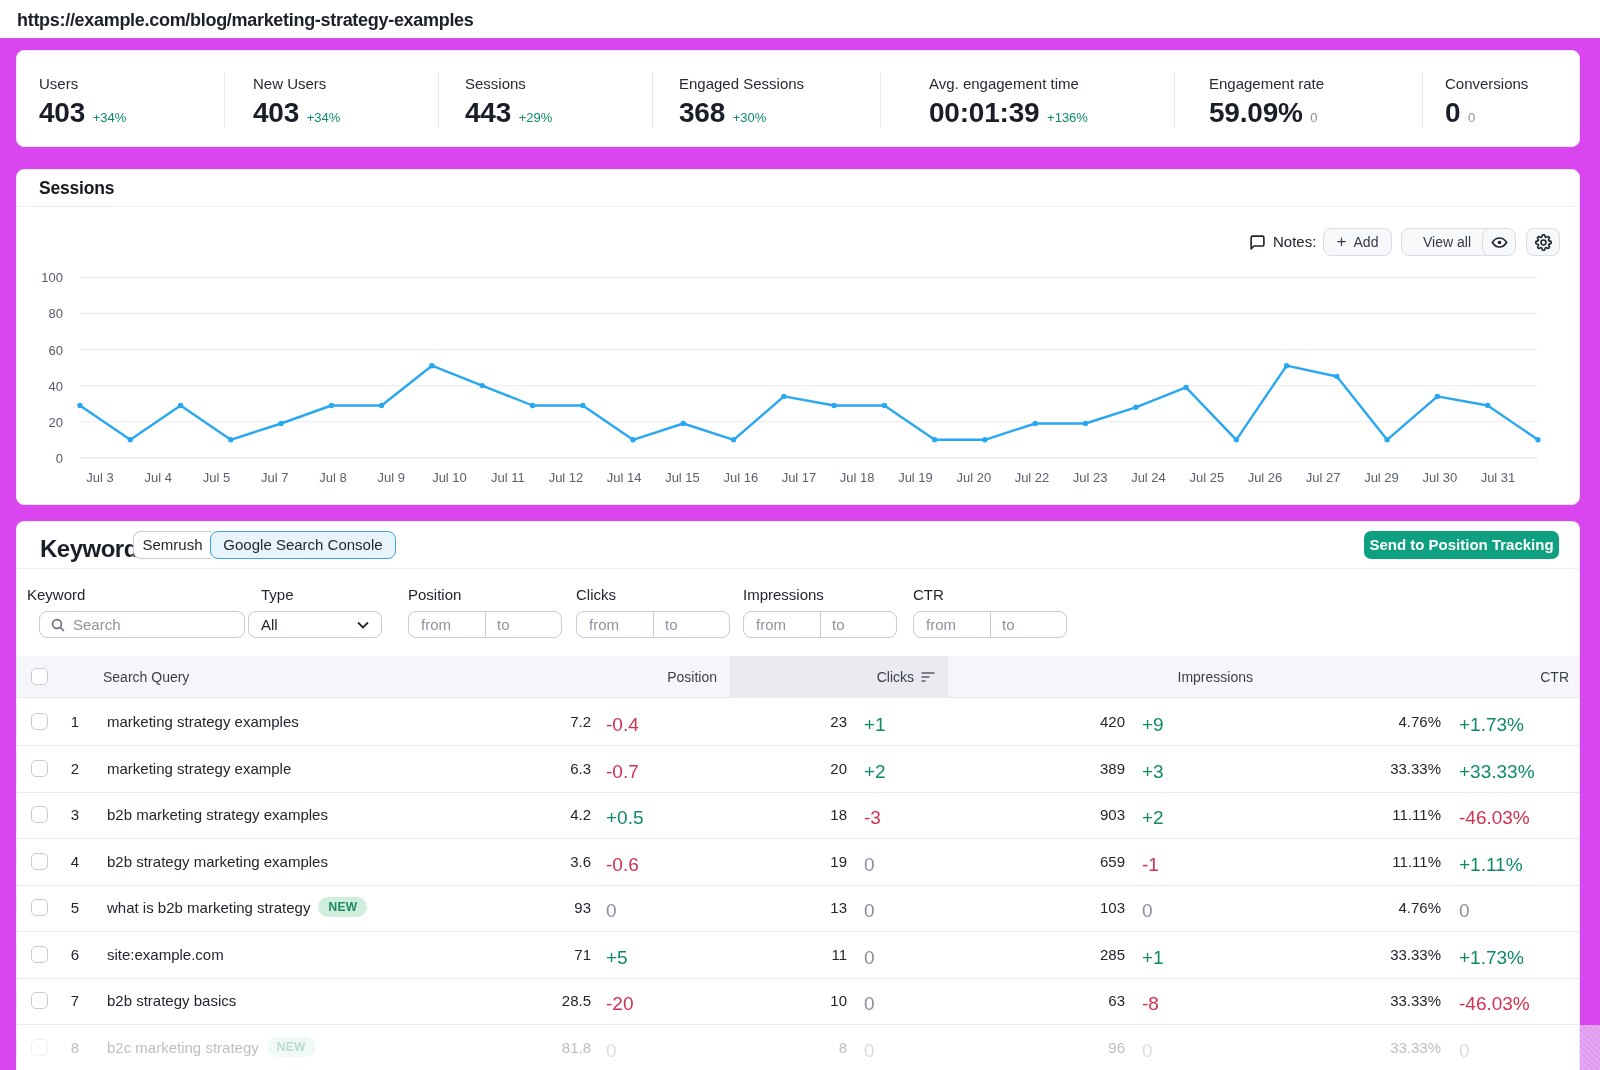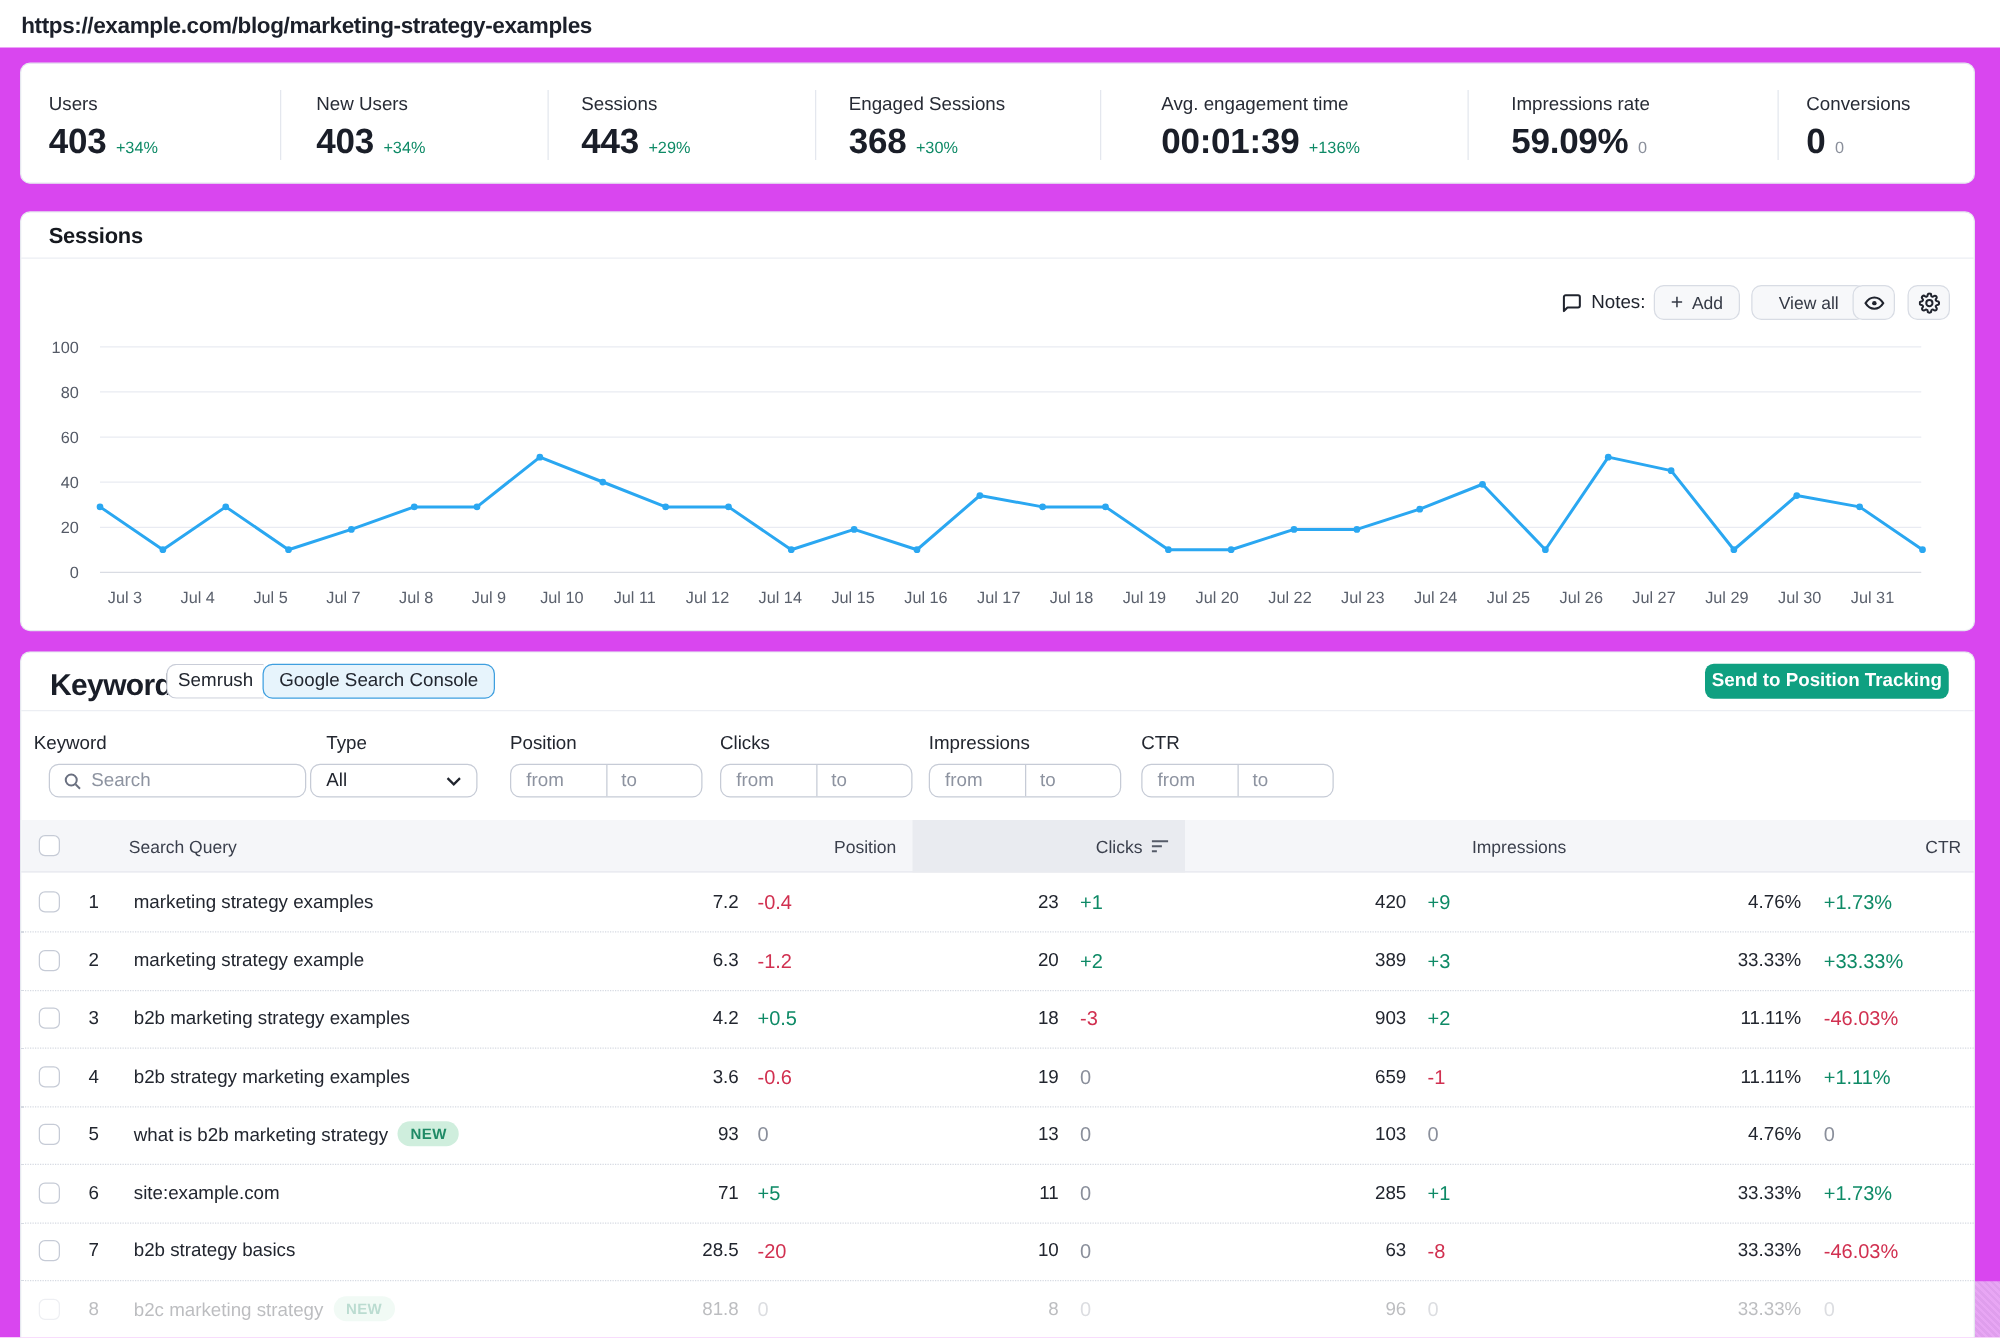--- a/index.html
+++ b/index.html
@@ -29,21 +29,21 @@
 .finput { position:absolute; top:89px; height:27px; background:#fff; border:1px solid #c6cbd6; border-radius:8px; font-size:15px; }
 .ph { position:absolute; top:4px; color:#8d93a0; }
 .fdiv { position:absolute; top:0; width:1px; height:25px; background:#c6cbd6; }
 .cb { position:absolute; width:17px; height:17px; background:#fff; border:1.5px solid #c6cbd6; border-radius:5px; }
 .th { position:absolute; top:13px; font-size:14px; color:#3a3f4c; white-space:nowrap; }
 .row { position:absolute; left:0; width:1562px; height:47px; border-bottom:1px dotted #d6dae2; }
 .row .cb { left:14px; top:14px; }
 .idx { position:absolute; left:44px; top:14px; width:28px; text-align:center; font-size:15px; color:#22262f; }
 .qry { position:absolute; left:90px; top:14px; font-size:15px; color:#22262f; white-space:nowrap; }
 .num { position:absolute; top:14px; font-size:15px; color:#22262f; text-align:right; width:90px; }
-.dd { position:absolute; top:15px; font-size:16px; }
+.dd { position:absolute; top:15px; font-size:19px; }
 .pill { display:inline-block; position:relative; top:-2px; margin-left:8px; padding:0 10px; height:20px; line-height:20px; background:#cfeedd; border-radius:10px; font-size:12px; font-weight:bold; color:#1f8a66; letter-spacing:0.3px; vertical-align:middle; }
 </style>
 </head>
 <body>
 <div class="page">
 <div class="topstrip"></div>
 <div class="url">https://example.com/blog/marketing-strategy-examples</div>
 
 <div class="card" id="stats">
   <div class="stat" style="left:22px">
@@ -60,21 +60,21 @@
       </div>
   <div class="stat" style="left:662px">
         <div class="lbl">Engaged Sessions</div>
         <div class="val">368 <span class="d gr">+30%</span></div>
       </div>
   <div class="stat" style="left:912px">
         <div class="lbl">Avg. engagement time</div>
         <div class="val">00:01:39 <span class="d gr">+136%</span></div>
       </div>
   <div class="stat" style="left:1192px">
-        <div class="lbl">Impressions rate</div>
+        <div class="lbl">Engagement rate</div>
         <div class="val">59.09% <span class="d gy">0</span></div>
       </div>
   <div class="stat" style="left:1428px">
         <div class="lbl">Conversions</div>
         <div class="val">0 <span class="d gy">0</span></div>
       </div>
   <div class="sdiv" style="left:207px"></div>
   <div class="sdiv" style="left:421px"></div>
   <div class="sdiv" style="left:635px"></div>
   <div class="sdiv" style="left:863px"></div>
@@ -257,21 +257,21 @@
     <div class="num" style="left:1018px">420</div>
     <div class="dd gr" style="left:1125px">+9</div>
     <div class="num" style="left:1334px">4.76%</div>
     <div class="dd gr" style="left:1442px">+1.73%</div>
   </div>
   <div class="row" style="top:224px;">
     <div class="cb"></div>
     <div class="idx">2</div>
     <div class="qry">marketing strategy example</div>
     <div class="num" style="left:484px">6.3</div>
-    <div class="dd re" style="left:589px">-1.2</div>
+    <div class="dd re" style="left:589px">-0.7</div>
     <div class="num" style="left:740px">20</div>
     <div class="dd gr" style="left:847px">+2</div>
     <div class="num" style="left:1018px">389</div>
     <div class="dd gr" style="left:1125px">+3</div>
     <div class="num" style="left:1334px">33.33%</div>
     <div class="dd gr" style="left:1442px">+33.33%</div>
   </div>
   <div class="row" style="top:270px;">
     <div class="cb"></div>
     <div class="idx">3</div>

